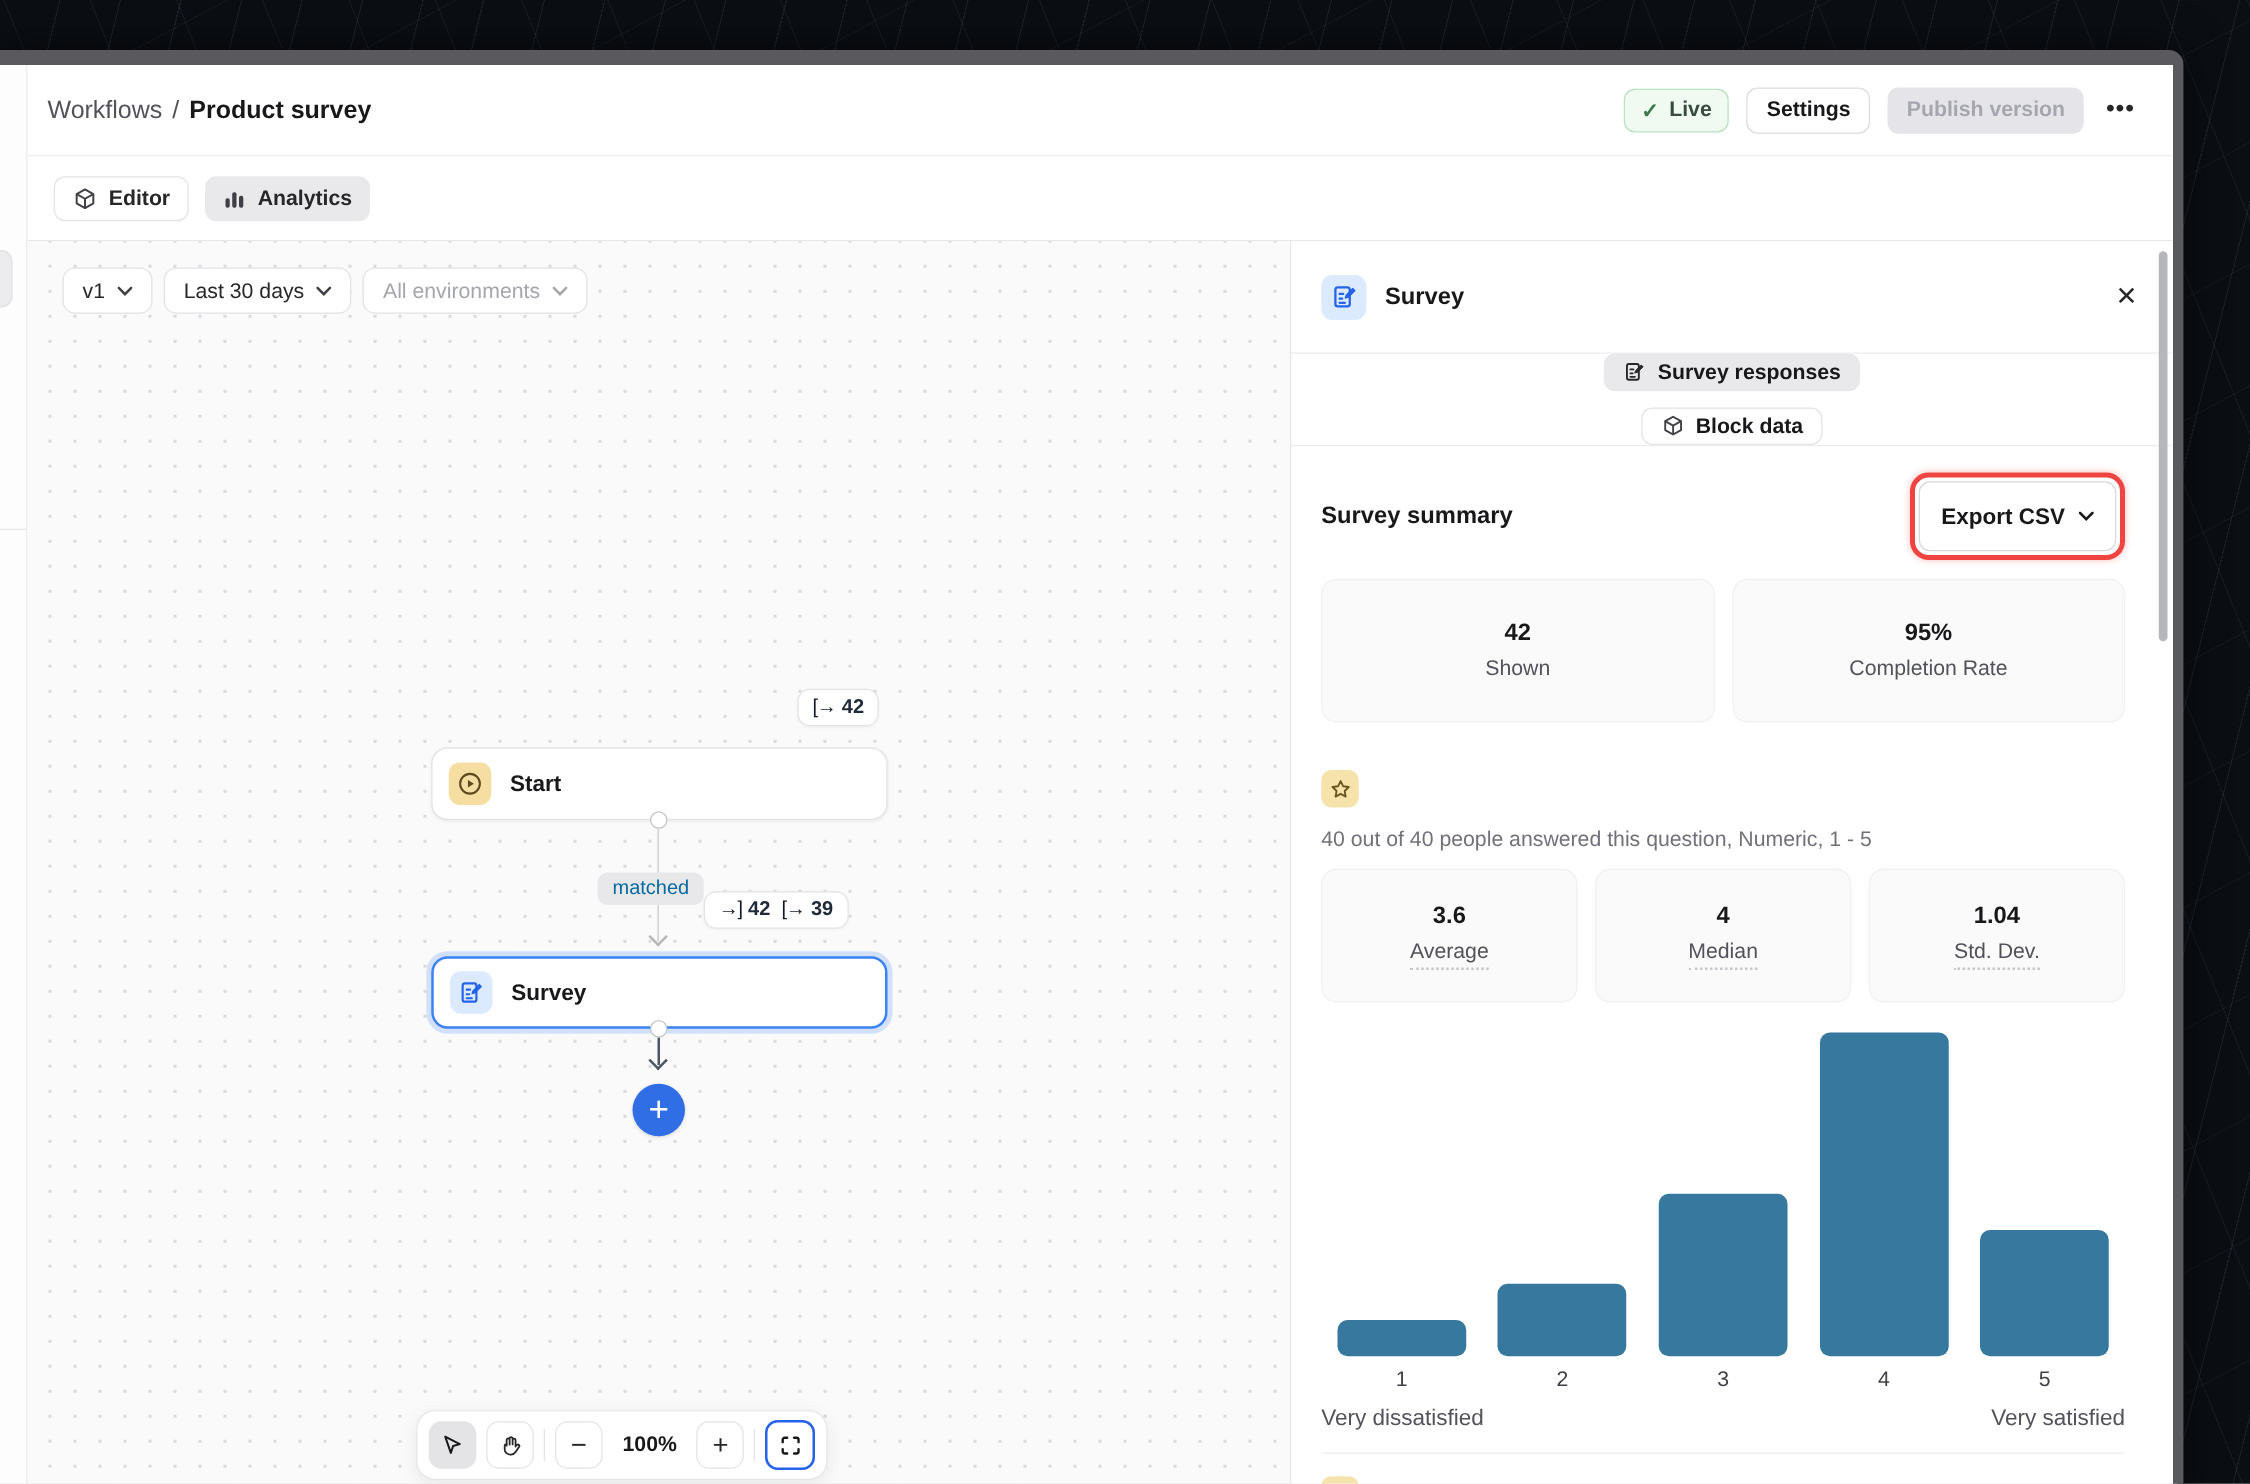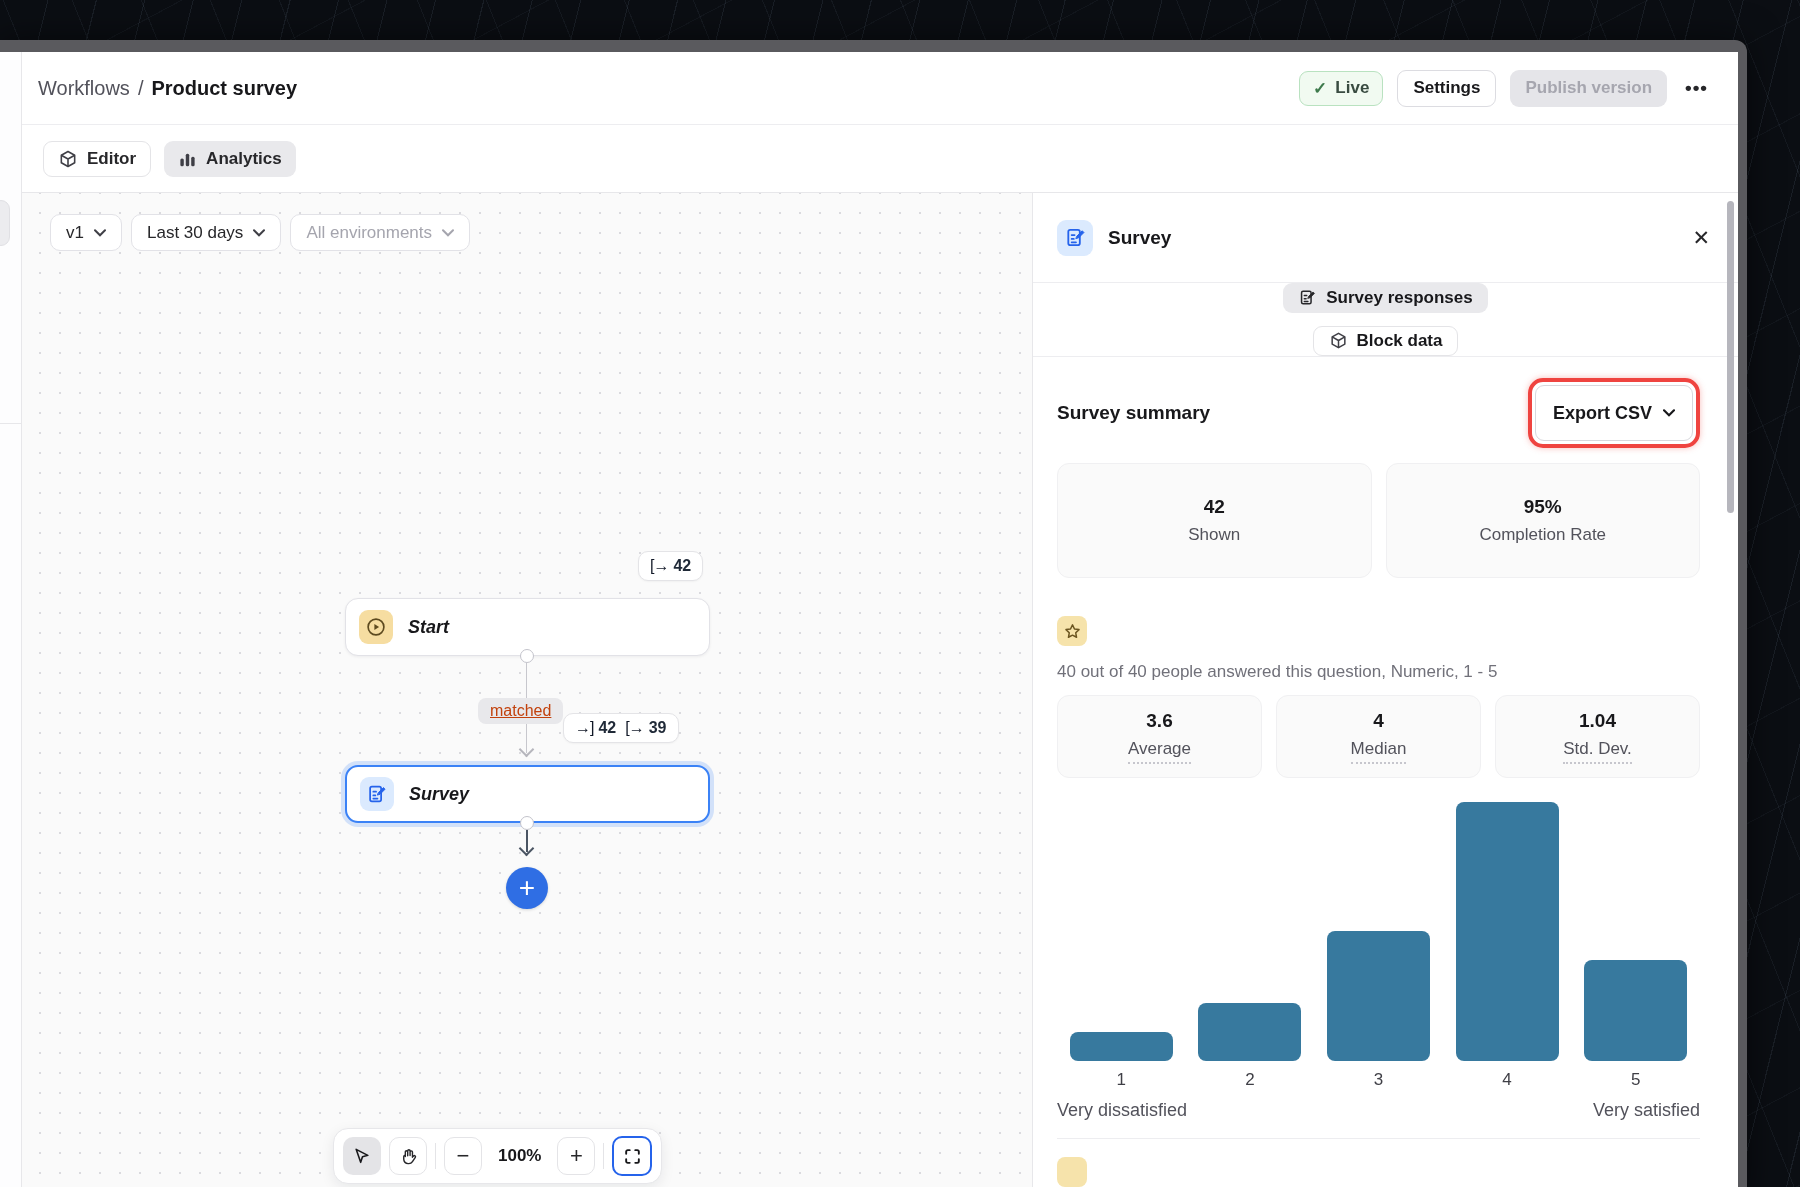--- a/index.html
+++ b/index.html
@@ -50,33 +50,33 @@
     background-size:20px 20px; background-position:8px 10px; }
   .filters { position:absolute; left:28px; top:21px; display:flex; gap:9px; }
   .filter-btn { display:flex; align-items:center; gap:10px; height:37px; padding:0 15px; background:#fff; border:1px solid #e2e2e7; border-radius:10px; font-size:17px; font-weight:500; color:#27272a; cursor:pointer;justify-content:space-between; }
   .filter-btn.muted { color:#a5a5ae; }
   .chev { width:12px; height:8px; }
 
   .io-badge { position:absolute; display:flex; align-items:center; gap:9px; background:#fff; border:1px solid #e4e4e7; border-radius:10px; padding:5px 11px; font-size:16px; font-weight:600; color:#1f2937; box-shadow:0 1px 2px rgba(0,0,0,.04); }
   .io-pair { display:flex; align-items:center; gap:5px; }
   .io-glyph { font-weight:500; color:#111827; letter-spacing:-1px; }
 
-  .node { position:absolute; left:323px; width:365px; height:58px; background:#fff; border-radius:13px; display:flex; align-items:center; gap:15px; padding:0 13px; border:1px solid #e2e2e7; box-shadow:0 1px 3px rgba(16,24,40,.06);font-style:italic; }
+  .node { position:absolute; left:323px; width:365px; height:58px; background:#fff; border-radius:13px; display:flex; align-items:center; gap:15px; padding:0 13px; border:1px solid #e2e2e7; box-shadow:0 1px 3px rgba(16,24,40,.06); }
   .node-label { font-size:18px; font-weight:700; color:#18181b; }
   .node-icon { width:34px; height:34px; border-radius:9px; display:flex; align-items:center; justify-content:center; }
   .node-icon.amber { background:#f6dda1; }
   .node-icon.blue { background:#dbeafe; }
   .node.selected { border:2px solid #3b82f6; box-shadow:0 0 0 4px rgba(120,170,250,.30); }
 
   .handle-dot { position:absolute; width:14px; height:14px; background:#fff; border:1.5px solid #c3c3cb; border-radius:50%; z-index:3; }
   .edge-line { position:absolute; width:0; border-left:1.5px solid #c7c7cd; }
   .edge-line.dark { border-left:2px solid #4b5563; }
   .arrowhead { position:absolute; width:11px; height:11px; border-right:2px solid #b6b6bd; border-bottom:2px solid #b6b6bd; transform:rotate(45deg); }
   .arrowhead.dark { border-color:#4b5563; border-width:2.5px; }
-  .edge-label { position:absolute; background:#e8e8eb; border-radius:8px; padding:4px 12px; font-size:16px; color:#c2410c; z-index:2;text-decoration:underline; }
+  .edge-label { position:absolute; background:#e8e8eb; border-radius:8px; padding:4px 12px; font-size:16px; color:#0369a1; z-index:2; }
   .add-btn { position:absolute; width:42px; height:42px; border-radius:50%; background:#2f6ee4; color:#fff; display:flex; align-items:center; justify-content:center; font-size:28px; font-weight:400; line-height:1; cursor:pointer; box-shadow:0 1px 3px rgba(0,0,0,.15); }
 
   .canvas-toolbar { position:absolute; left:311px; top:935px; height:56px; display:flex; align-items:center; gap:8px; padding:0 9px; background:#fff; border:1px solid #e7e7ea; border-radius:15px; box-shadow:0 4px 14px rgba(16,24,40,.08); }
   .tool-btn { width:38px; height:38px; border-radius:10px; display:flex; align-items:center; justify-content:center; background:#fff; cursor:pointer; }
   .tool-btn.selected { background:#e4e4e7; }
   .tool-btn.bordered { border:1px solid #e4e4e7; }
   .tool-btn.fit { width:40px; height:40px; border:2.5px solid #2563eb; }
   .tool-sep { width:1px; height:26px; background:#e4e4e7; }
   .zoom-label { font-size:17px; font-weight:700; color:#18181b; padding:0 8px; }
   .tool-glyph { font-size:22px; color:#27272a; line-height:1; font-weight:500; }
@@ -94,21 +94,21 @@
 
   .panel-body { padding:0 38px 0 24px; }
   .summary-head { margin-top:21px; display:flex; align-items:center; justify-content:space-between; }
   .section-heading { font-size:19px; font-weight:700; color:#18181b; }
   .export-ring { border:4px solid #ef4440; border-radius:15px; padding:3px; box-shadow:0 0 6px rgba(239,68,64,.35); }
   .export-btn { display:flex; align-items:center; gap:11px; height:56px; padding:0 17px; background:#fff; border:1px solid #d8d8dd; border-radius:9px; font-size:18px; font-weight:700; color:#18181b; cursor:pointer; }
 
   .stats-row { display:flex; gap:14px; margin-top:15px; }
   .stat-card { flex:1; background:#fafafa; border:1px solid #f0f0f2; border-radius:12px; display:flex; flex-direction:column; align-items:center; justify-content:center; gap:7px; }
   .stats-row.r1 .stat-card { height:115px; }
-  .stats-row.r2 .stat-card { height:83px; }
+  .stats-row.r2 .stat-card { height:107px; }
   .stat-value { font-size:19px; font-weight:700; color:#18181b; }
   .stat-label { font-size:17px; color:#52525b; }
   .stat-label.dotted { border-bottom:2px dotted #c6c6cd; padding-bottom:3px; }
 
   .question-head { margin-top:38px; display:flex; align-items:center; gap:16px; }
   .q-icon { width:30px; height:30px; border-radius:8px; background:#f6e3ab; display:flex; align-items:center; justify-content:center; flex:0 0 auto; }
   .q-title { font-size:19px; font-weight:700; color:#18181b; }
   .q-subtitle { margin-top:16px; font-size:17px; color:#71717a; }
   .stats-row.r2 { margin-top:13px; }
 

